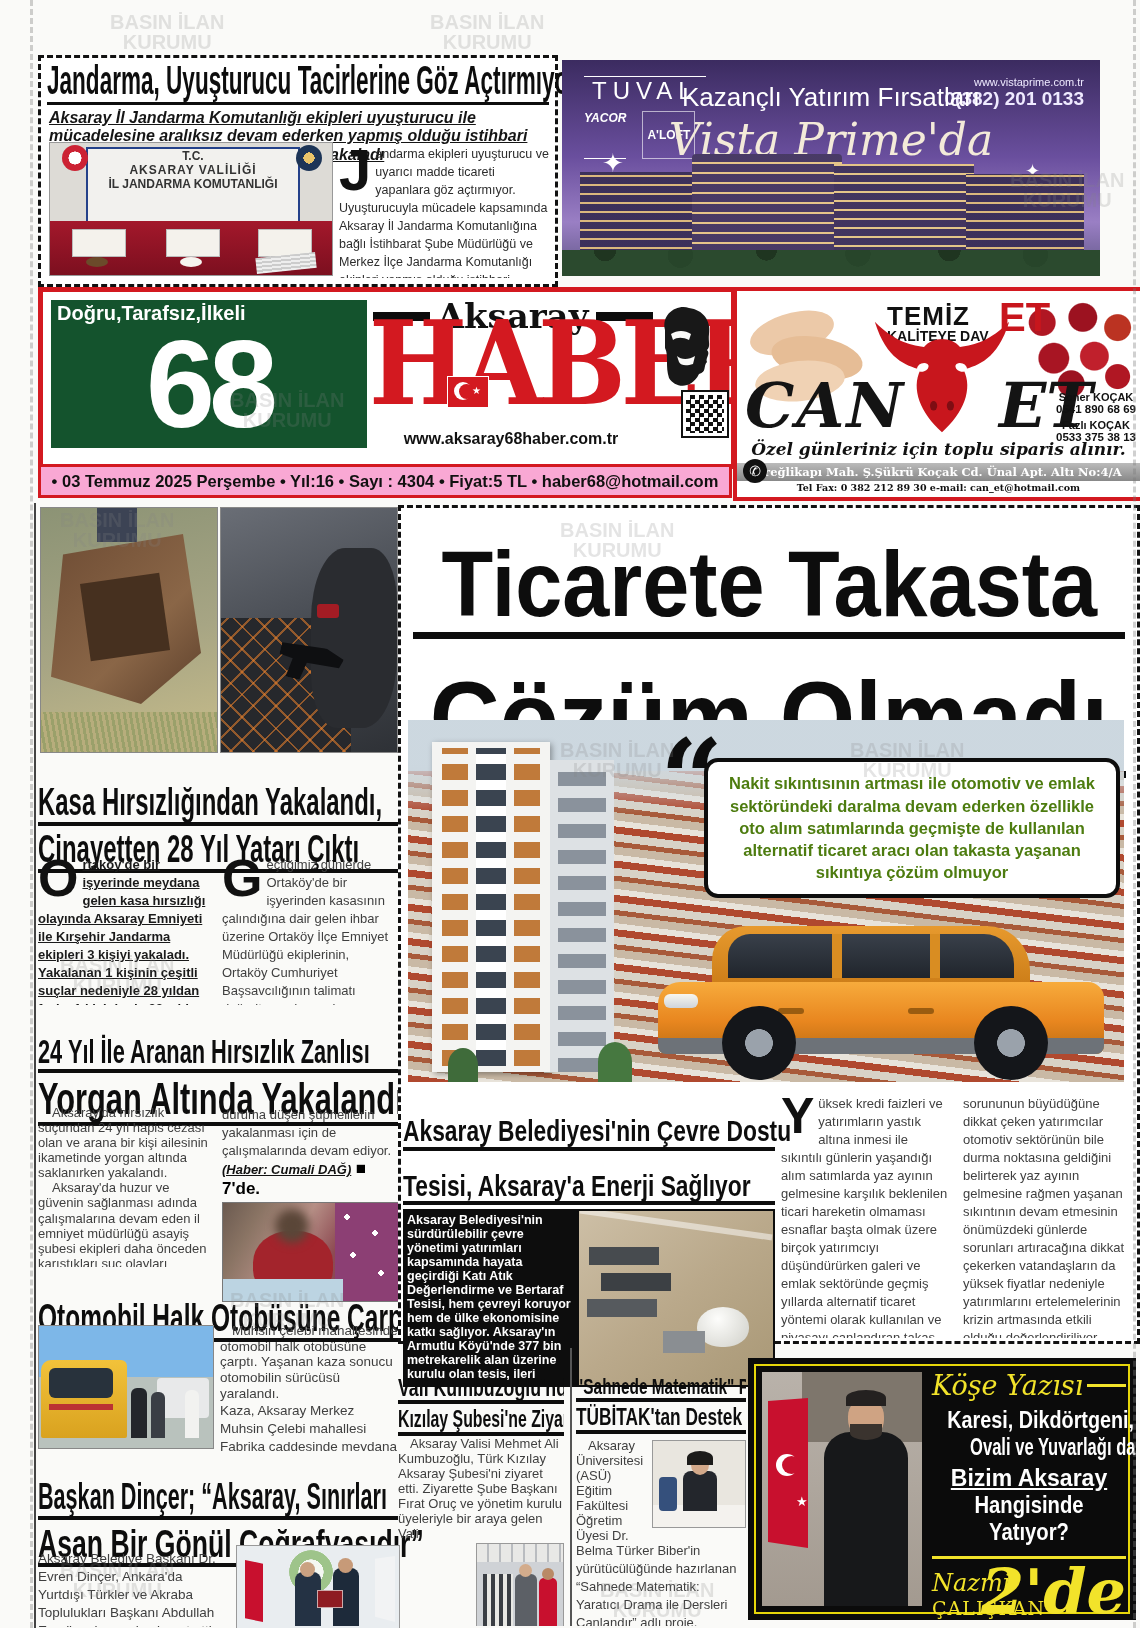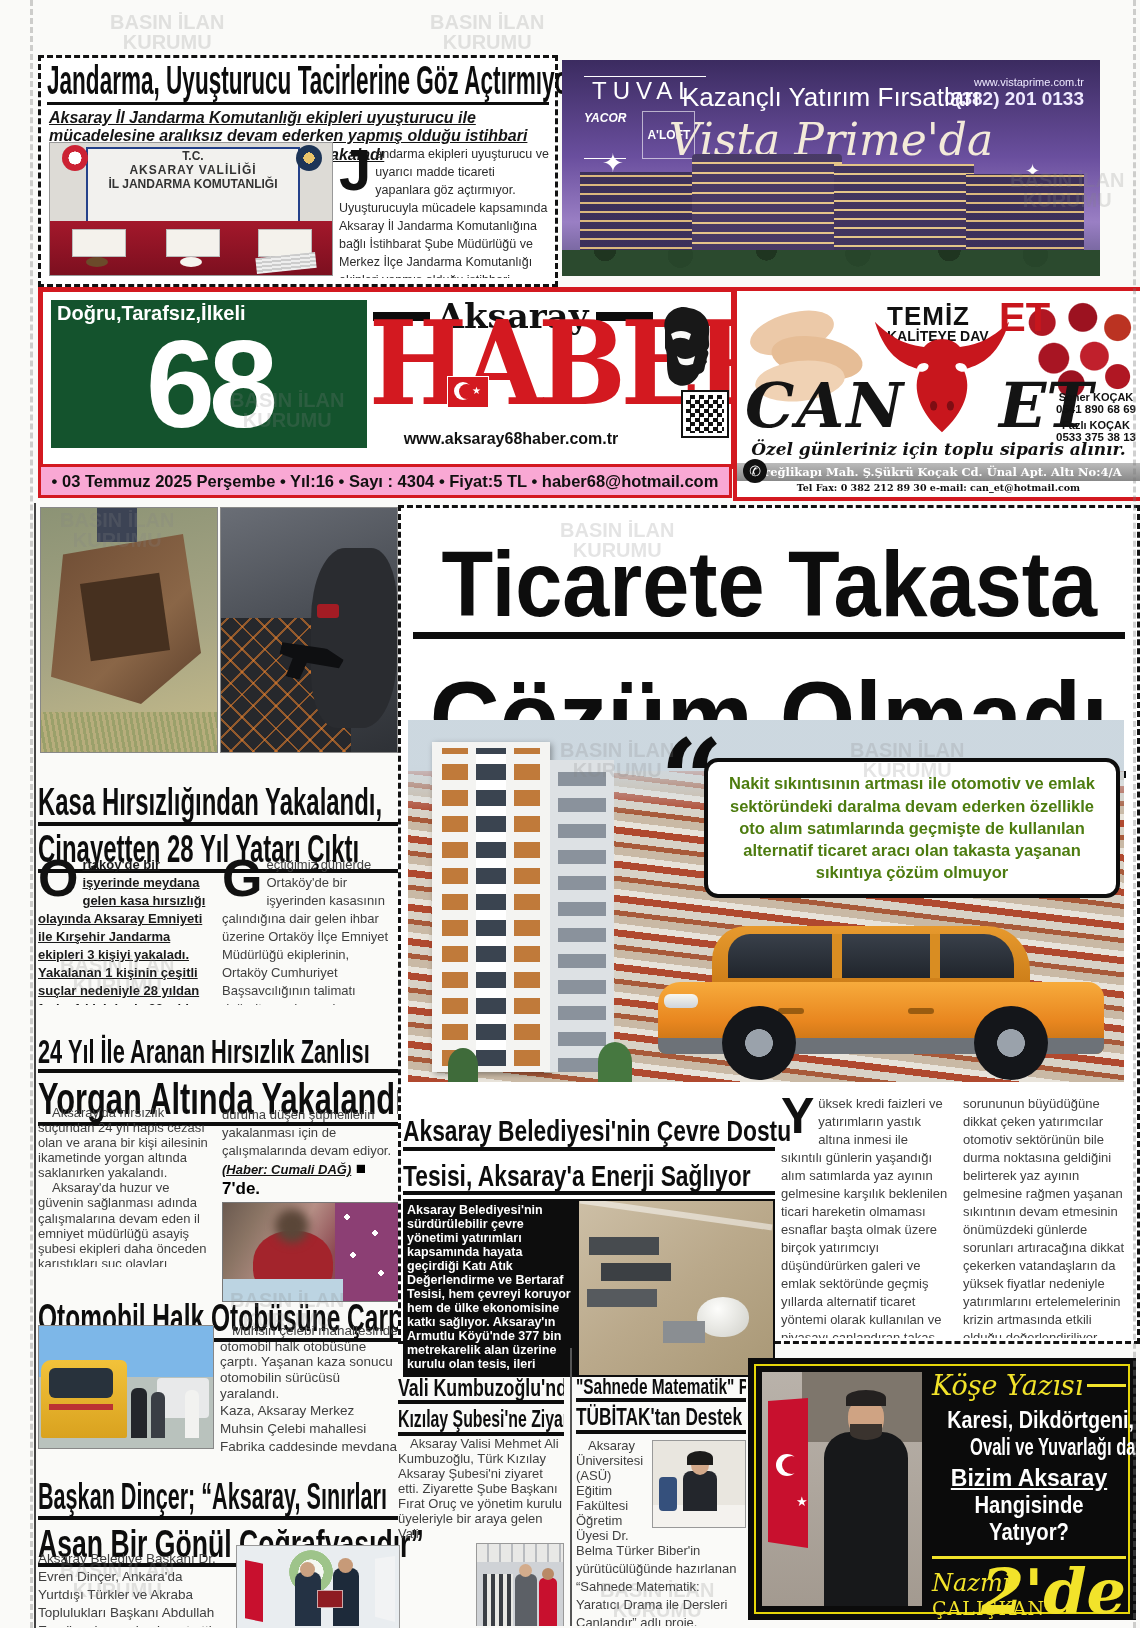--- a/index.html
+++ b/index.html
@@ -354,21 +354,21 @@
           <div class="abs" style="left:250px;top:26px;width:26px;height:6px;background:#9a5c10;border-radius:3px;"></div>
           <div class="abs" style="left:0;bottom:0;width:446px;height:16px;background:#6d7278;border-radius:0 0 8px 8px;"></div>
         </div>
         <div class="abs" style="left:66px;bottom:0;width:74px;height:74px;border-radius:50%;background:radial-gradient(circle,#9aa2ab 0 26%,#14161a 27% 100%);"></div>
         <div class="abs" style="left:318px;bottom:0;width:74px;height:74px;border-radius:50%;background:radial-gradient(circle,#9aa2ab 0 26%,#14161a 27% 100%);"></div>
       </div>
     </div>
 
     <div class="abs" style="left:2px;top:580px;width:372px;">
       <div class="hl rule" style="font-size:30px;"><span class="cond" style="transform:scaleX(.76);">Aksaray Belediyesi'nin Çevre Dostu</span></div>
-      <div class="hl rule" style="font-size:30px;margin-top:10px;"><span class="cond" style="transform:scaleX(.76);">Tesisi, Aksaray'a Enerji Sağlıyor</span></div>
+      <div class="hl rule" style="font-size:30px;margin-top:20px;"><span class="cond" style="transform:scaleX(.76);">Tesisi, Aksaray'a Enerji Sağlıyor</span></div>
       <div style="position:relative;width:372px;height:178px;background:#0d0d0d;margin-top:4px;">
         <div class="abs" style="left:4px;top:4px;width:168px;height:170px;overflow:hidden;color:#fff;font-weight:bold;font-size:12.5px;line-height:1.12;">
           <span>Aksaray Belediyesi'nin sürdürülebilir çevre yönetimi yatırımları kapsamında hayata geçirdiği Katı Atık Değerlendirme ve Bertaraf Tesisi, hem çevreyi koruyor hem de ülke ekonomisine katkı sağlıyor. Aksaray'ın Armutlu Köyü'nde 377 bin metrekarelik alan üzerine kurulu olan tesis, ileri teknolojiyle günlük 300 ton evsel atığı işleme kapasitesine sahip.</span>
           
         </div>
         <div class="ph" style="left:176px;top:2px;width:194px;height:174px;background:linear-gradient(140deg,#cdbfa6 0%,#baa98b 50%,#a99876 100%);">
           <div class="abs" style="left:10px;top:36px;width:70px;height:18px;background:#474b4f;box-shadow:12px 26px 0 #3c4044,-2px 52px 0 #565a5e;"></div>
           <div class="abs" style="left:118px;top:96px;width:52px;height:40px;border-radius:50% 50% 46% 46%;background:radial-gradient(circle at 40% 30%,#fdfdfb,#cfcfc8);"></div>
           <div class="abs" style="left:84px;top:120px;width:42px;height:22px;background:#8a8e92;"></div>
           <div class="abs" style="left:0px;top:10px;width:194px;height:6px;background:rgba(255,255,255,.5);transform:rotate(8deg);"></div>

